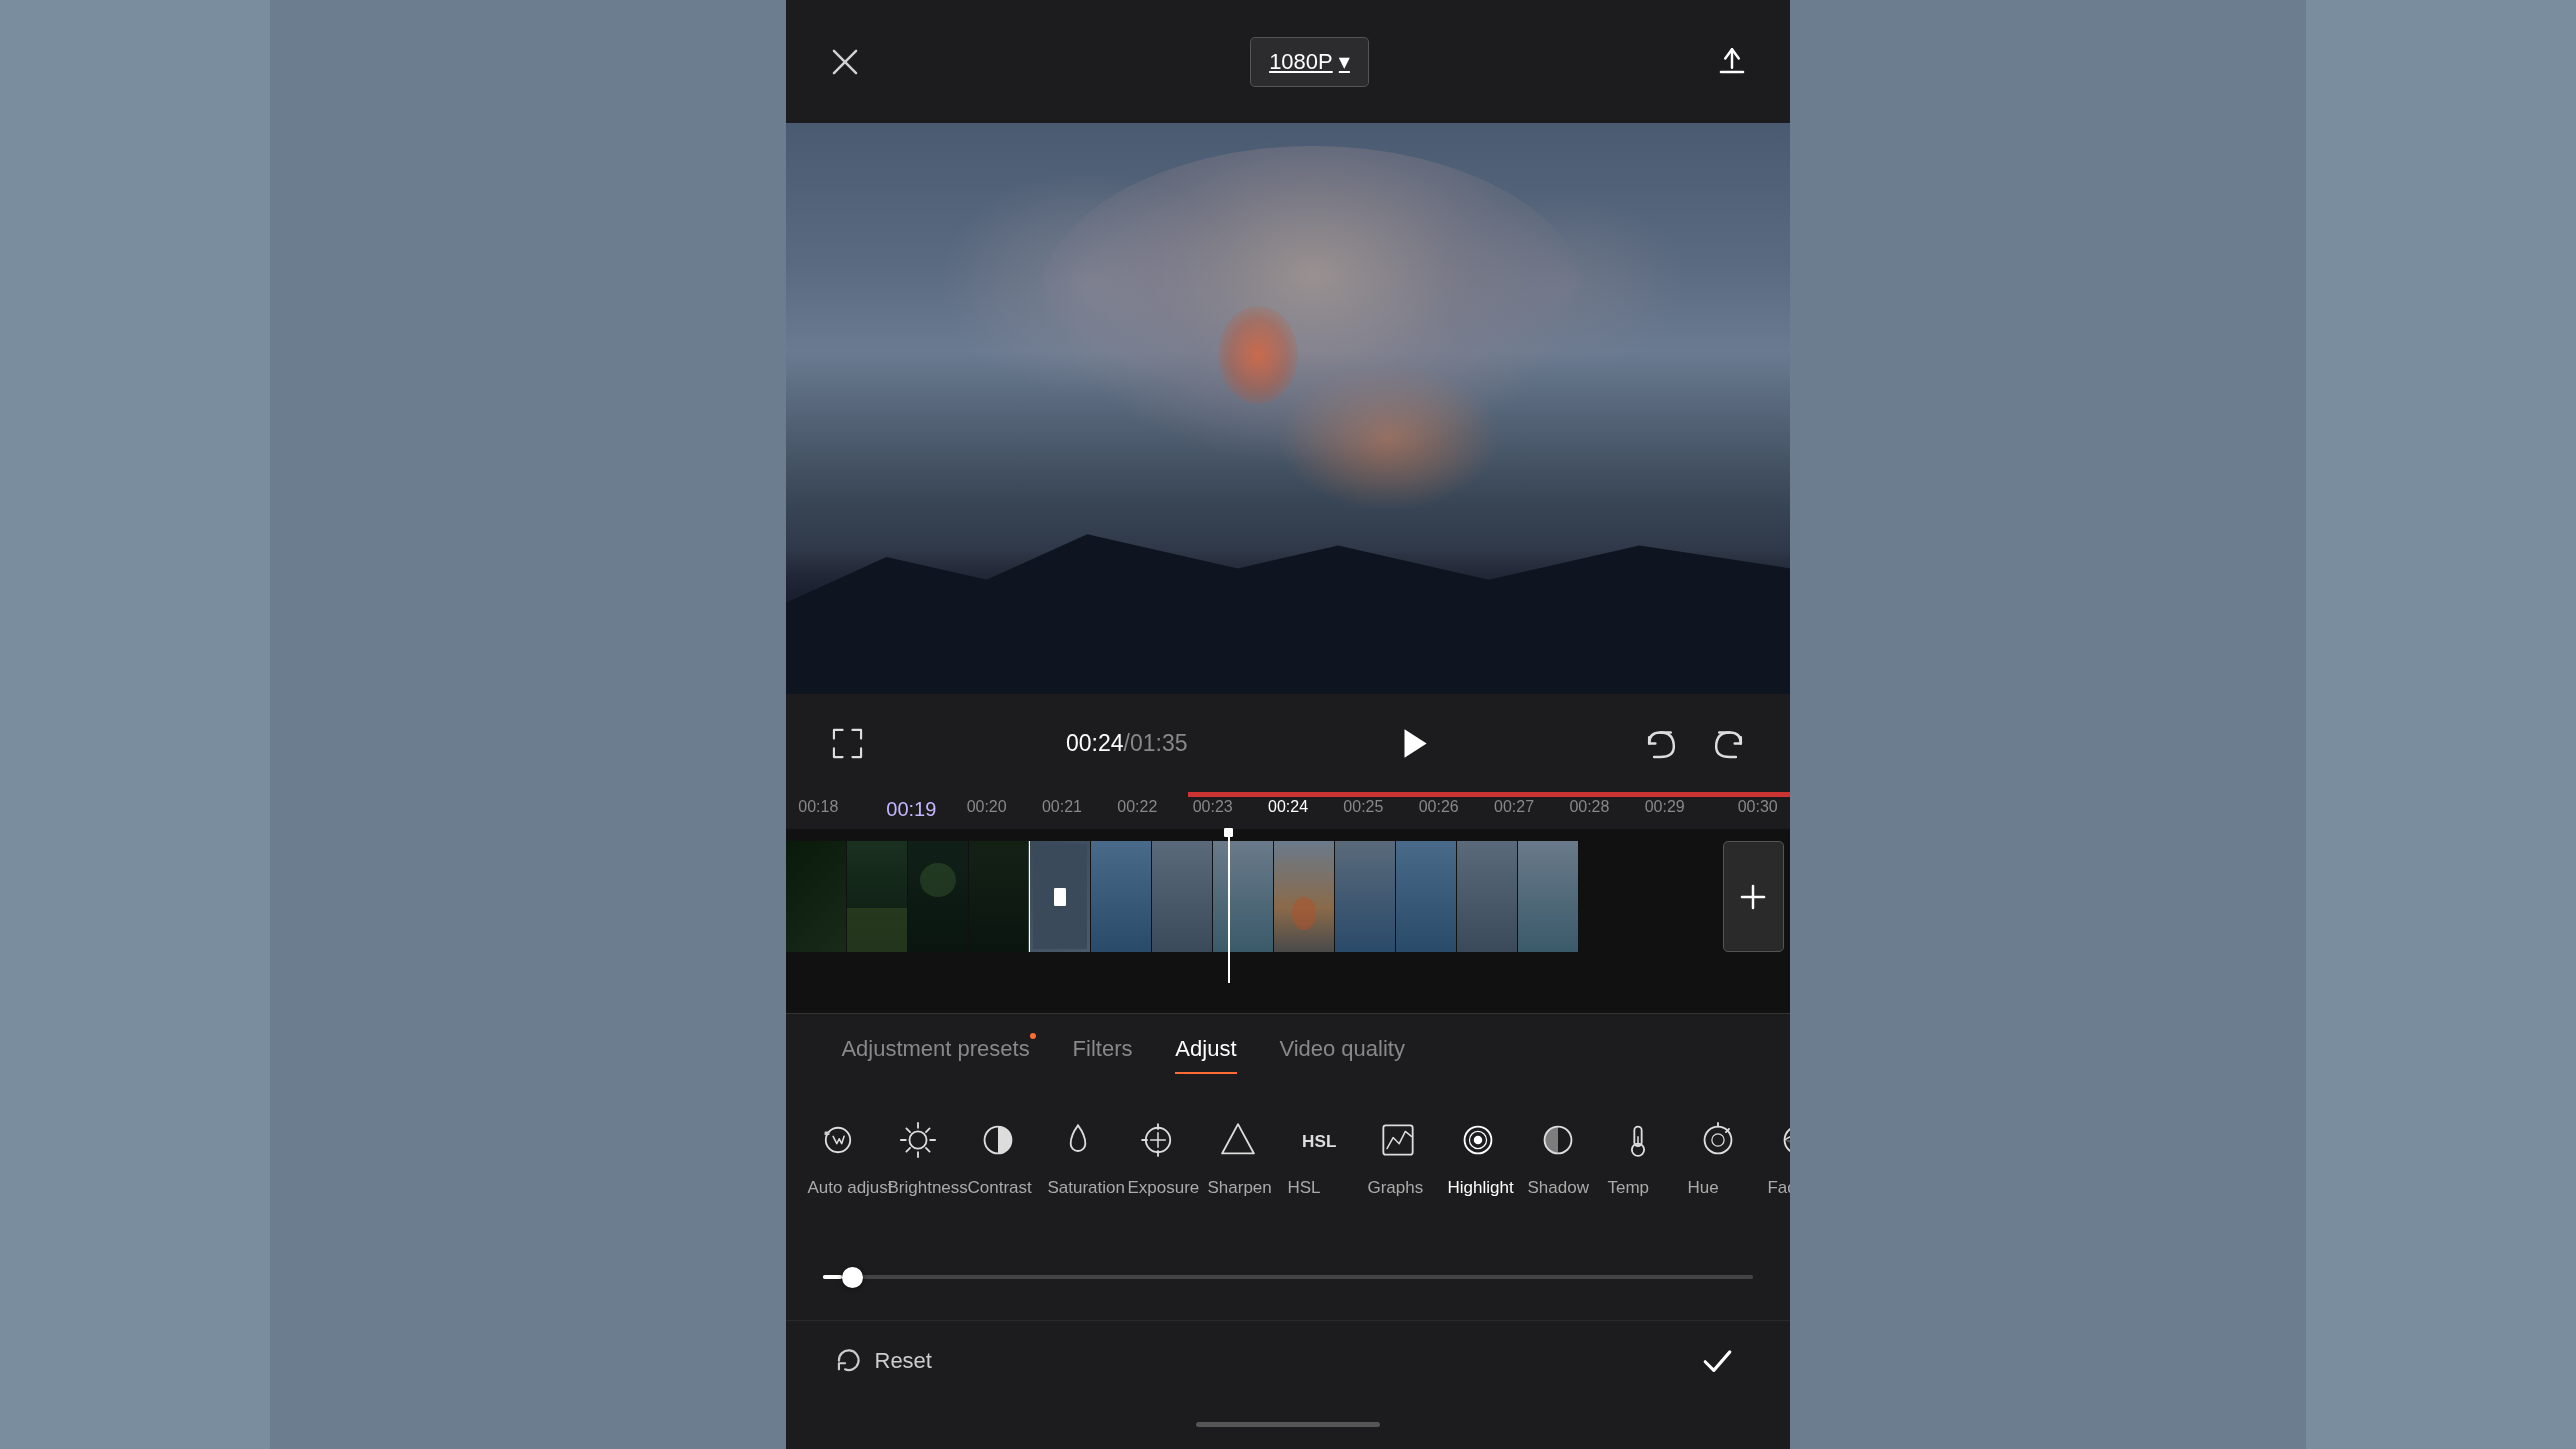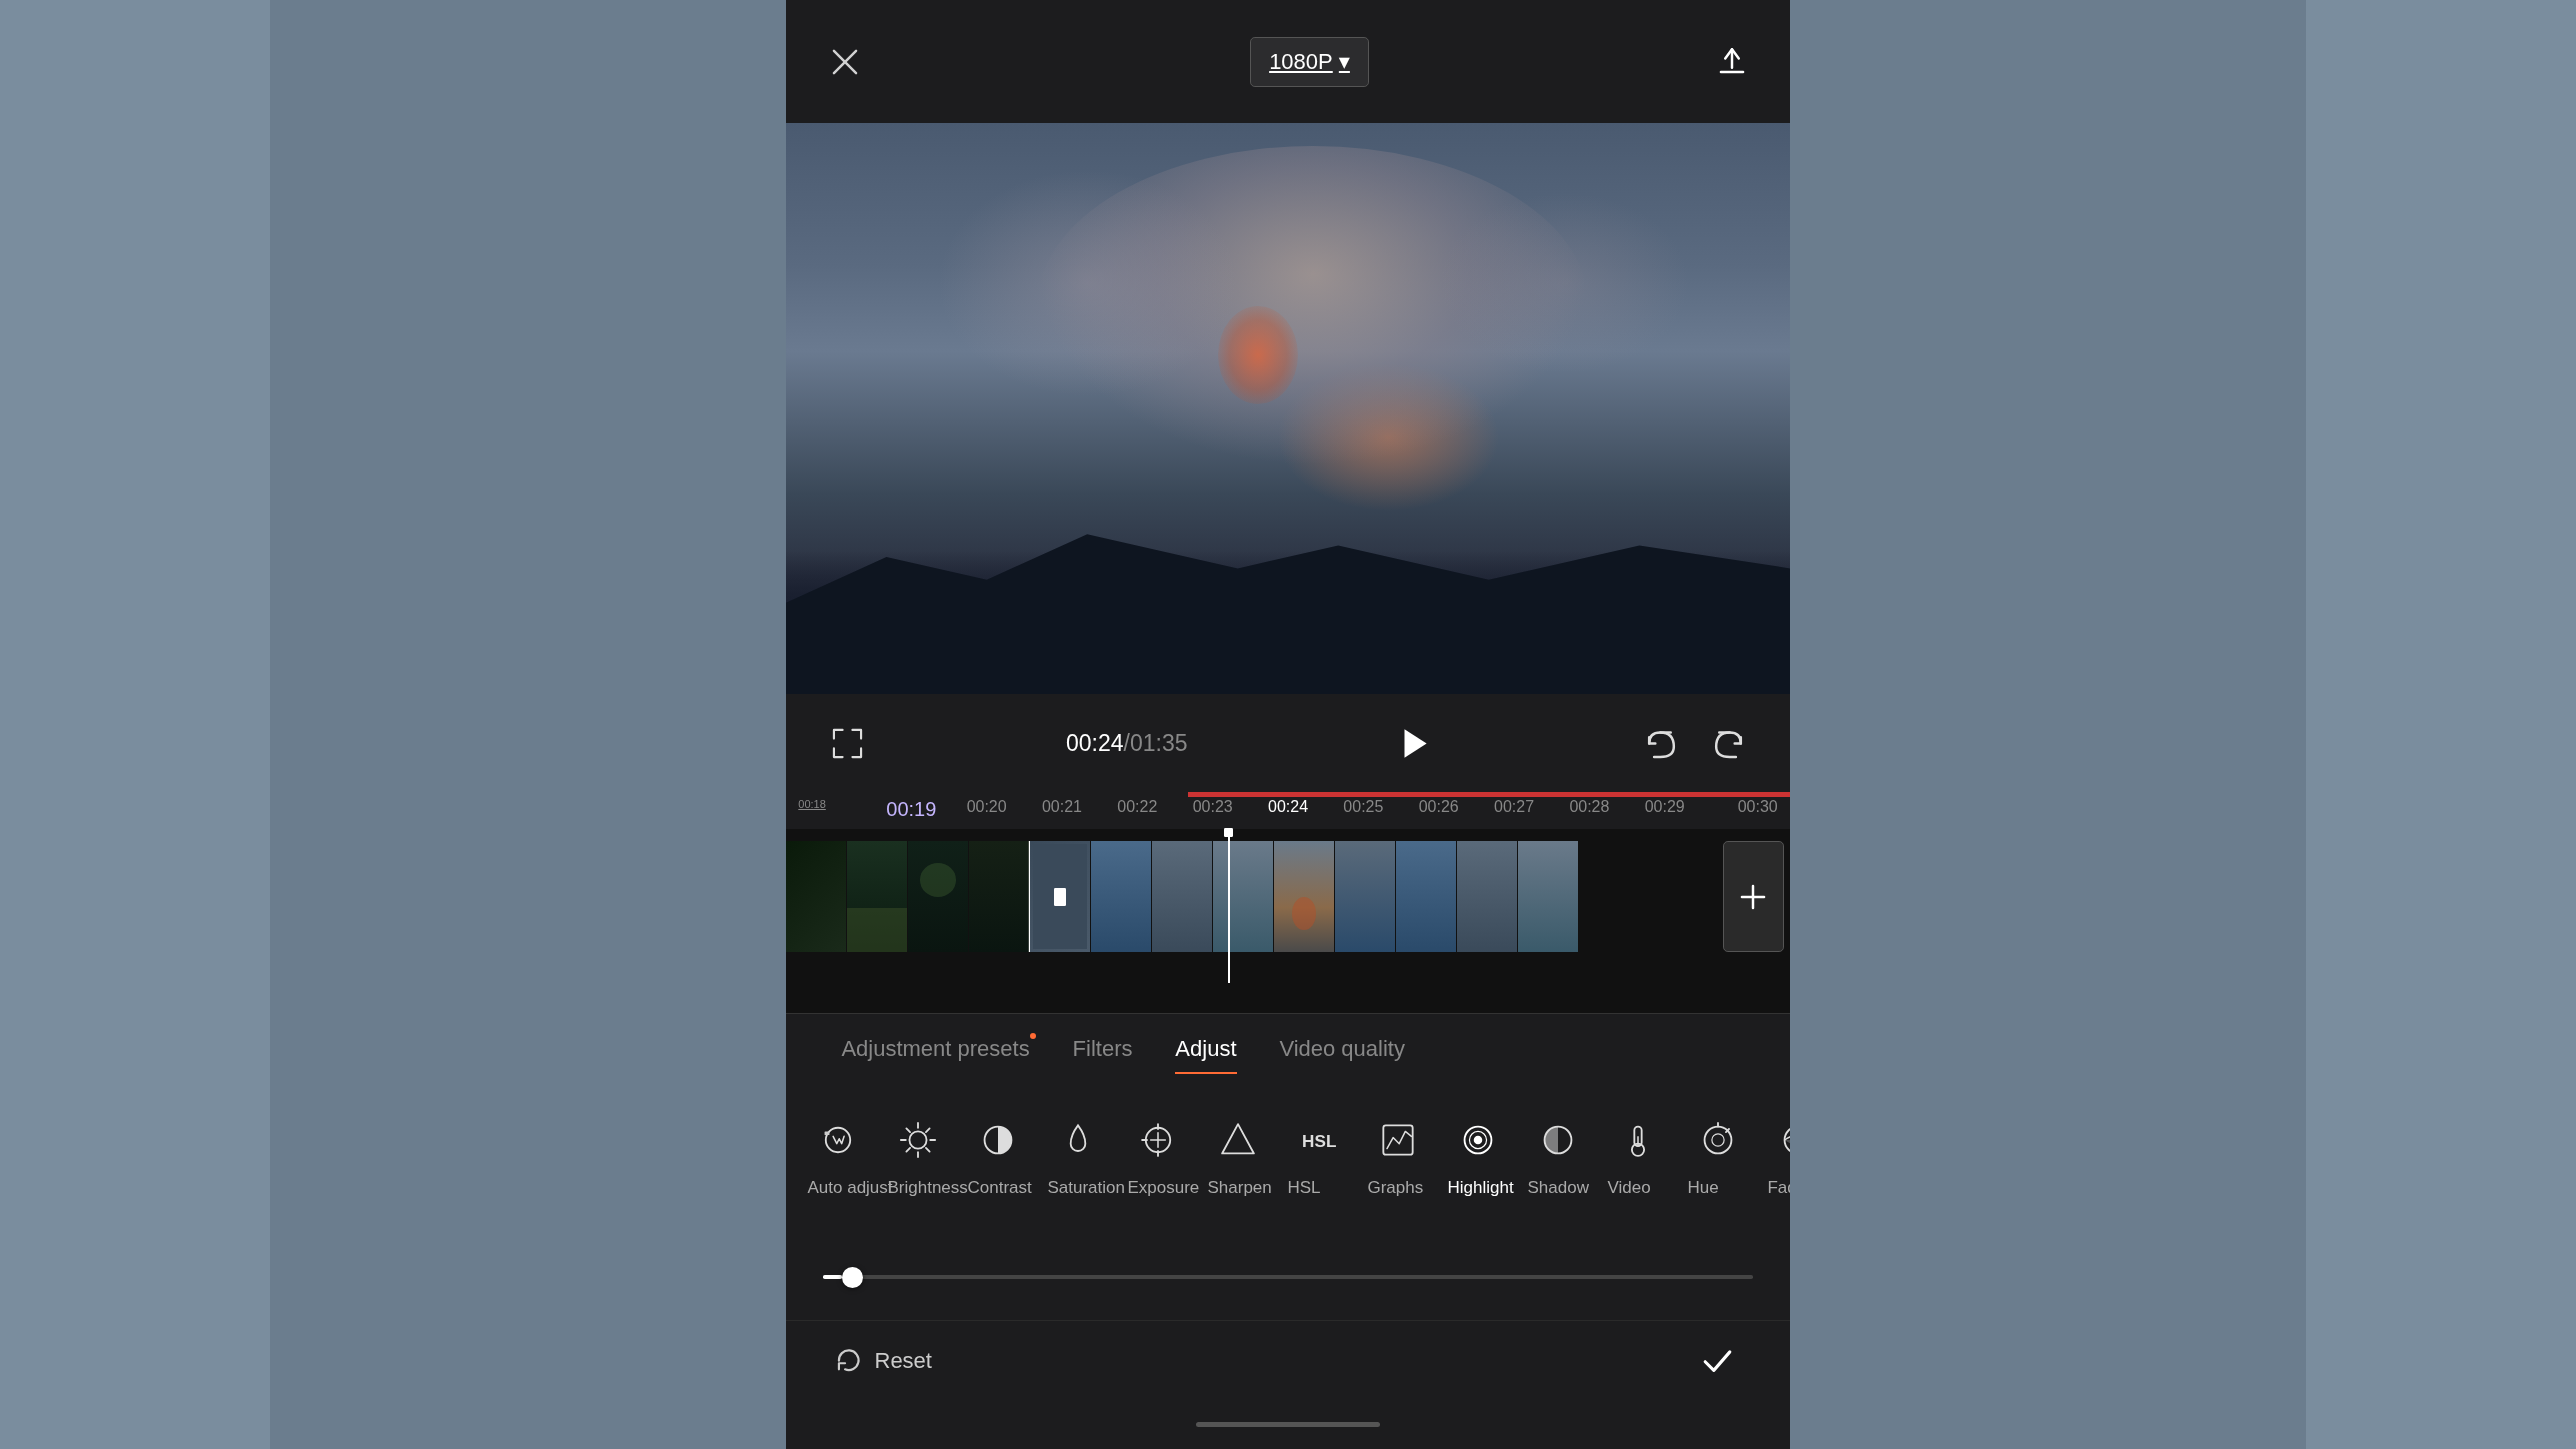--- a/index.html
+++ b/index.html
@@ -602,21 +602,21 @@
           <path d="M32,12 Q10,12 10,35 Q10,52 32,52 L42,52" fill="none" stroke="white" stroke-width="4" stroke-linecap="round"></path>
         </svg>
       </div>
     </div>
   </div>
 
   <div class="timeline-area">
 
     <div class="timeline-ruler">
       <div style="position:absolute; top:6.1px; left:0; right:0; display:flex; padding: 0 12.3px;">
-        <span style="color:#888; font-size:11px; flex:1; text-align:left;text-decoration:underline;">00:18</span>
+        <span style="color:#888; font-size:16px; flex:1; text-align:left;">00:18</span>
         <span style="color:#c4b5fd; font-size:20px; flex:1; text-align:center;">00:19</span>
         <span style="color:#888; font-size:16px; flex:1; text-align:center;">00:20</span>
         <span style="color:#888; font-size:16px; flex:1; text-align:center;">00:21</span>
         <span style="color:#888; font-size:16px; flex:1; text-align:center;">00:22</span>
         <span style="color:#888; font-size:16px; flex:1; text-align:center;">00:23</span>
         <span style="color:#fff; font-size:16px; flex:1; text-align:center;">00:24</span>
         <span style="color:#888; font-size:16px; flex:1; text-align:center;">00:25</span>
         <span style="color:#888; font-size:16px; flex:1; text-align:center;">00:26</span>
         <span style="color:#888; font-size:16px; flex:1; text-align:center;">00:27</span>
         <span style="color:#888; font-size:16px; flex:1; text-align:center;">00:28</span>
@@ -797,21 +797,21 @@
     </div>
 
     <div class="tool-item">
       <div class="tool-icon">
         <svg width="44" height="44" viewBox="0 0 72 72">
           <rect x="30" y="14" width="12" height="32" rx="6" fill="none" stroke="#ddd" stroke-width="3"></rect>
           <circle cx="36" cy="52" r="10" fill="none" stroke="#ddd" stroke-width="3"></circle>
           <line x1="36" y1="46" x2="36" y2="30" stroke="#ddd" stroke-width="2.5"></line>
         </svg>
       </div>
-      <span class="tool-label">Video</span>
+      <span class="tool-label">Temp</span>
     </div>
 
     <div class="tool-item">
       <div class="tool-icon">
         <svg width="44" height="44" viewBox="0 0 72 72">
           <circle cx="36" cy="36" r="22" fill="none" stroke="#ddd" stroke-width="3"></circle>
           <circle cx="36" cy="36" r="10" fill="none" stroke="#ddd" stroke-width="2"></circle>
           <line x1="36" y1="8" x2="36" y2="14" stroke="#ddd" stroke-width="3" stroke-linecap="round"></line>
           <line x1="54" y1="18" x2="49" y2="23" stroke="#ddd" stroke-width="3" stroke-linecap="round"></line>
         </svg>

